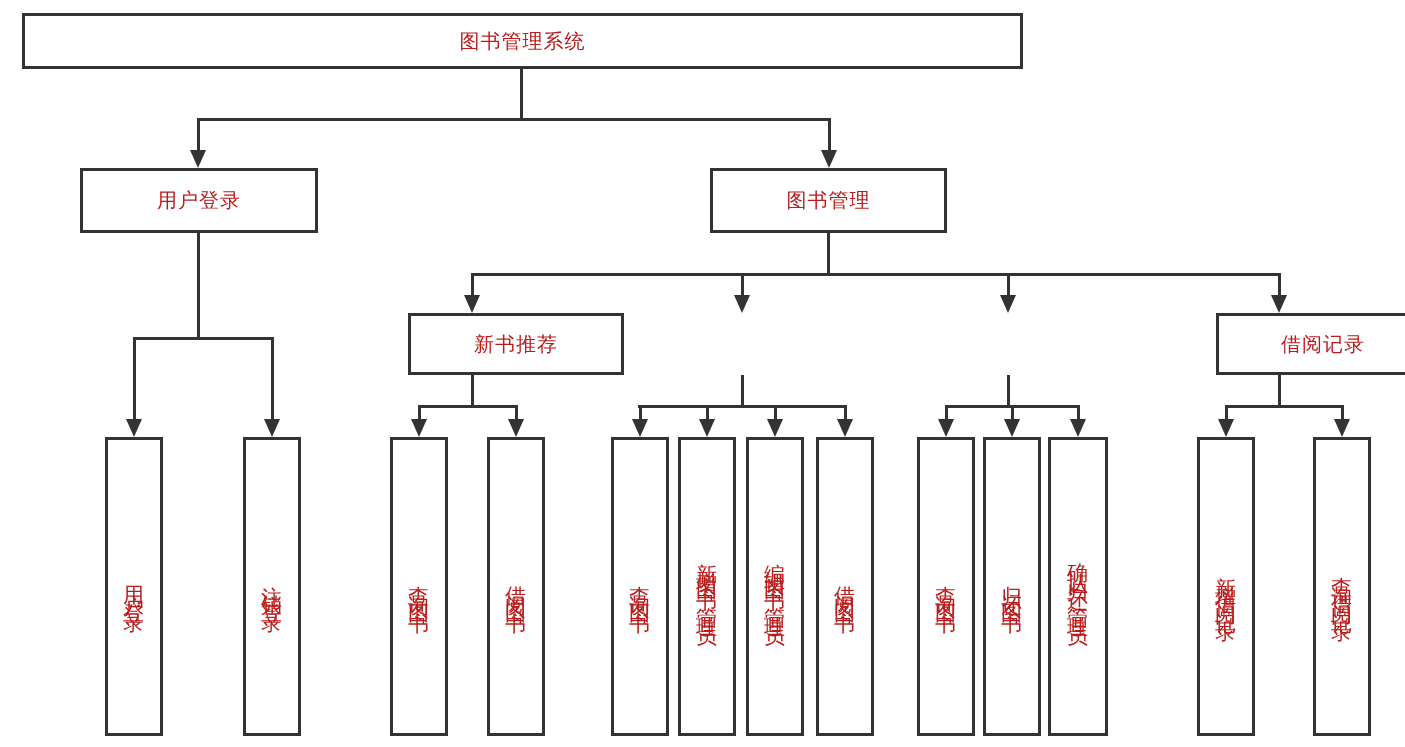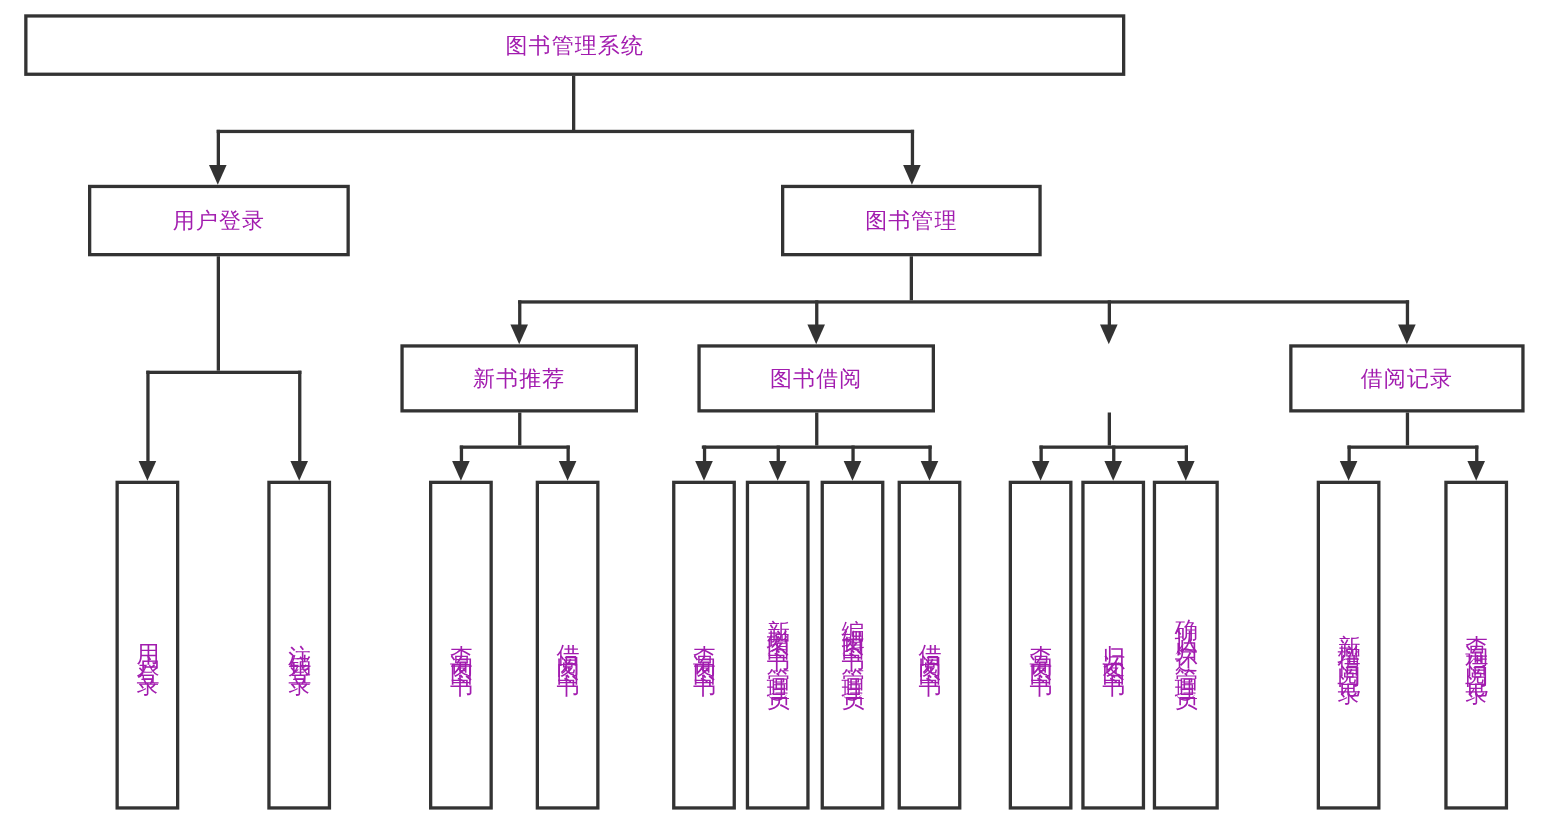--- a/index.html
+++ b/index.html
@@ -11,26 +11,26 @@
     overflow:hidden;
   }
   .box {
     position:absolute;
     background:#ffffff;
     border:3px solid #333333;
     box-sizing:border-box;
     display:flex;
     align-items:center;
     justify-content:center;
-    color:#a21caf;
+    color:#b91c1c;
   }
   .h-label { font-size:20px; letter-spacing:1px; white-space:nowrap; }
   .root-box  { left:22px;  top:13px;  width:1001px; height:56px; }
   .lvl2      { top:168px;  height:65px; }
-  .lvl3      { top:313px;  height:62px; }
+  .lvl3      { top:313px;  height:62px;margin-left:44px; }
   .leaf      { top:437px;  height:299px; width:58px; }
   .leaf span {
     writing-mode:vertical-rl;
     font-size:21px;
     line-height:1;
     letter-spacing:9px;
     white-space:nowrap;
   }
   .vline { position:absolute; width:3px;  background:#333333; }
   .hline { position:absolute; height:3px; background:#333333; }
@@ -60,23 +60,20 @@
 
   <div class="box lvl2" style="left:80px;width:238px;">
     <span class="h-label">用户登录</span>
   </div>
   <div class="box lvl2" style="left:710px;width:237px;">
     <span class="h-label">图书管理</span>
   </div>
 
   <div class="box lvl3" style="left:364px;width:216px;">
     <span class="h-label">新书推荐</span>
-  </div>
-  <div class="box lvl3" style="left:634px;width:216px;">
-    <span class="h-label">图书借阅</span>
   </div>
   <div class="box lvl3" style="left:1172px;width:214px;">
     <span class="h-label">借阅记录</span>
   </div>
 
   <div class="box leaf" style="left:105px;">
     <span>用户登录</span>
   </div>
   <div class="box leaf" style="left:243px;">
     <span>注销登录</span>

